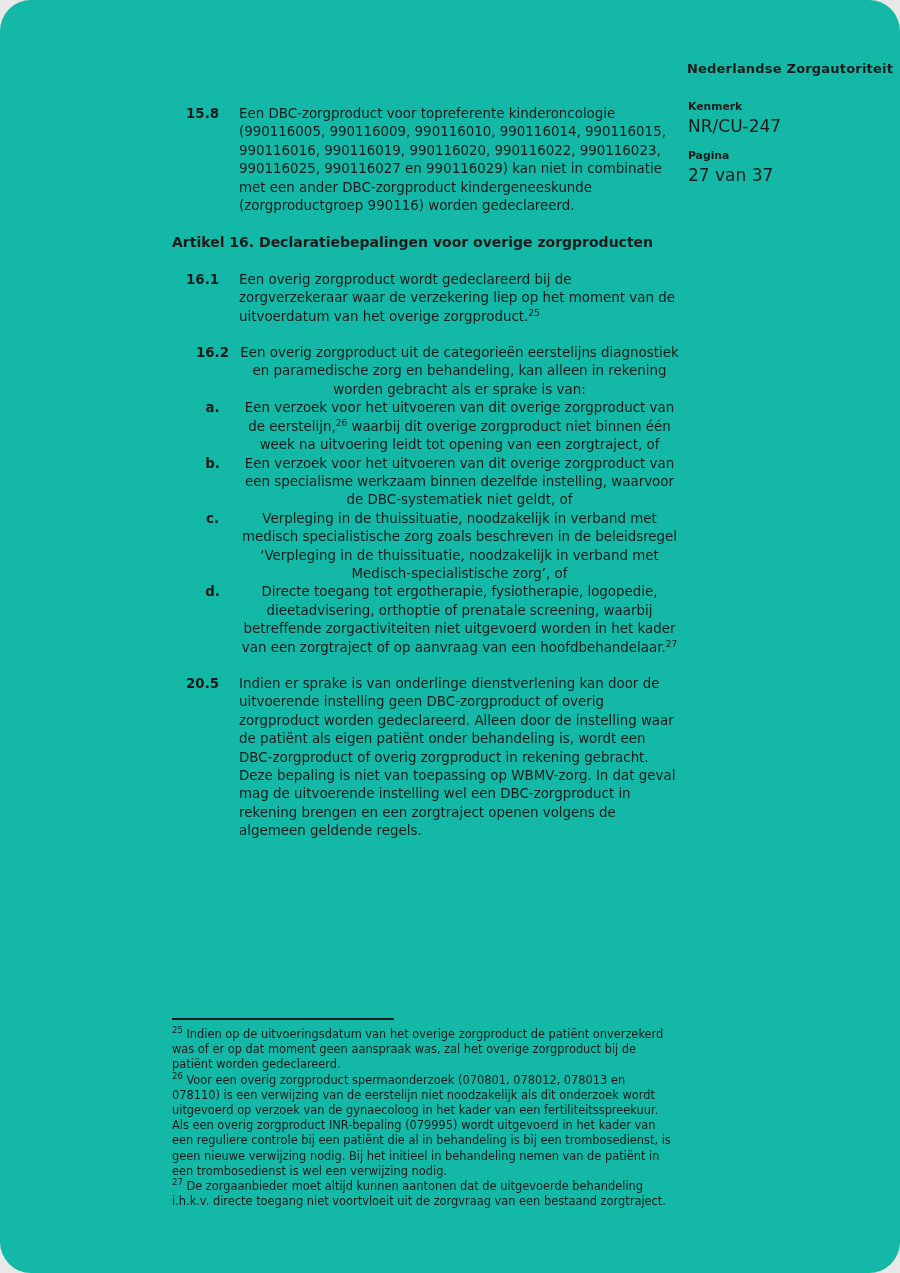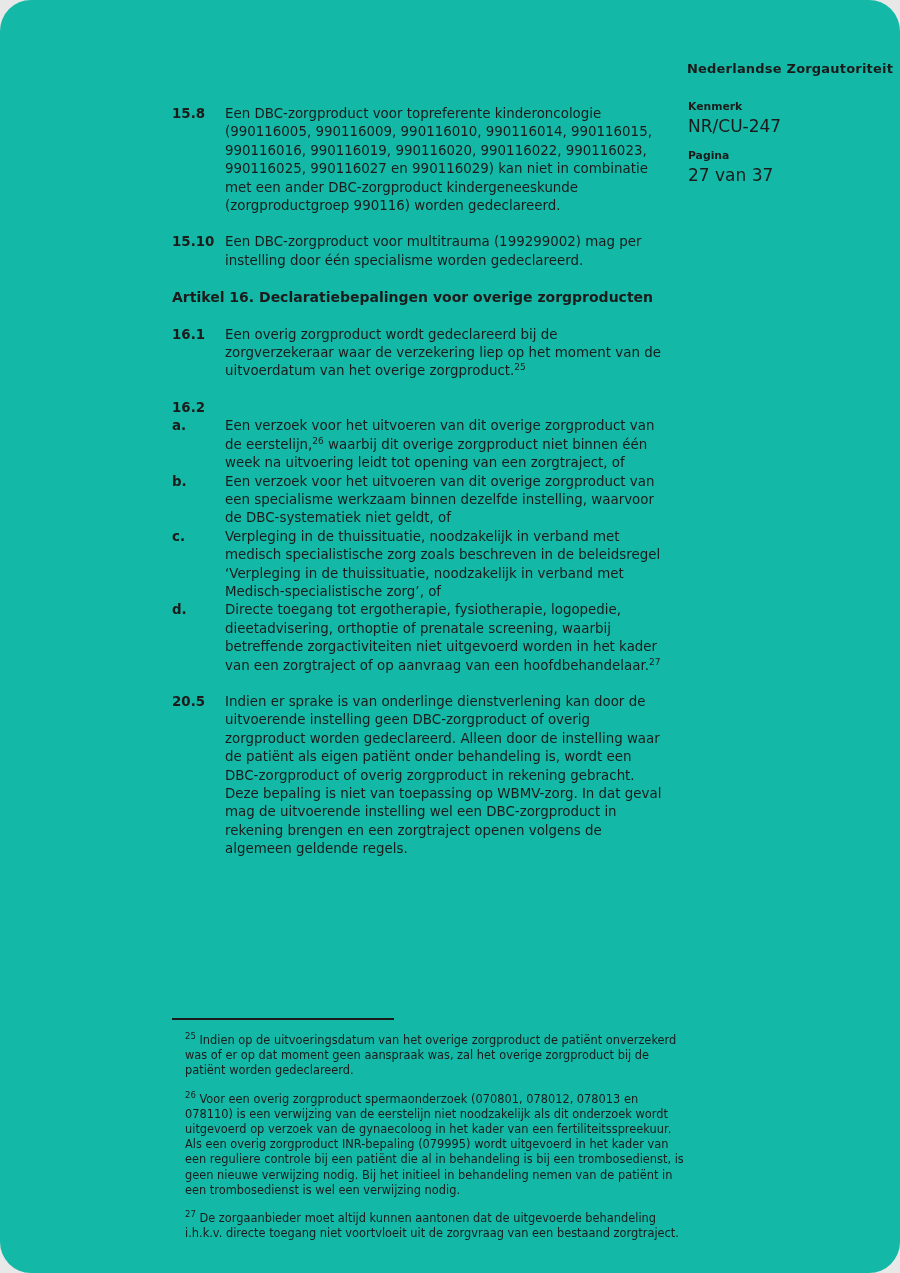--- a/index.html
+++ b/index.html
@@ -18,33 +18,33 @@
     font-size:13px; font-weight:bold; letter-spacing:0.2px;
     white-space:nowrap;
   }
   .meta { position:absolute; left:688px; top:100px; width:150px; }
   .meta-label { font-weight:bold; font-size:10.8px; margin-bottom:3px; }
   .meta-value { font-size:17px; margin-bottom:13px; white-space:nowrap; }
   .content {
     position:absolute; left:172px; top:105px; width:508px;
     font-size:13.4px; line-height:18.4px;
   }
-  .row { display:flex; margin:0 0 18px 0; }
+  .row { display:flex; margin:0 0 18px 14px; }
   .num { flex:0 0 53px; font-weight:bold; }
   .txt { flex:1; white-space:pre-line; }
   .heading { font-weight:bold; font-size:14px; margin:0 0 19px 0; }
-  .group .row { margin-bottom:0; }
+  .group .row { margin-bottom:0;text-align:center; }
   .group { margin-bottom:18px; }
   sup { font-size:9px; line-height:0; }
   .footnotes {
     position:absolute; left:172px; top:1012px; width:548px;
     font-size:11.4px; line-height:15.2px;
   }
   .fn-rule { width:222px; height:0; border-top:2px solid #1b1b1b; margin:6px 0 7px 0; }
-  .fn { white-space:pre-line; margin:13px; }
+  .fn { white-space:pre-line; margin:0; }
   .fn sup { font-size:8.5px; }
 </style>
 </head>
 <body>
 
 <div class="page">
 
   <div class="org">Nederlandse Zorgautoriteit</div>
 
   <div class="meta">
@@ -60,38 +60,36 @@
       <div class="num">15.8</div>
       <div class="txt">Een DBC-zorgproduct voor topreferente kinderoncologie
 (990116005, 990116009, 990116010, 990116014, 990116015,
 990116016, 990116019, 990116020, 990116022, 990116023,
 990116025, 990116027 en 990116029) kan niet in combinatie
 met een ander DBC-zorgproduct kindergeneeskunde
 (zorgproductgroep 990116) worden gedeclareerd.</div>
     </div>
 
 
-    <div class="row">
-      <div class="num">15.10</div>
-      <div class="txt">Een DBC-zorgproduct voor multitrauma (199299002) mag per
-instelling door één specialisme worden gedeclareerd.</div>
-    </div>
 
     <div class="heading">Artikel 16. Declaratiebepalingen voor overige zorgproducten</div>
 
     <div class="row">
       <div class="num">16.1</div>
       <div class="txt"><span>Een overig zorgproduct wordt gedeclareerd bij de
 zorgverzekeraar waar de verzekering liep op het moment van de
 uitvoerdatum van het overige zorgproduct.</span><sup>25</sup></div>
     </div>
 
     <div class="group">
       <div class="row">
         <div class="num">16.2</div>
+        <div class="txt">Een overig zorgproduct uit de categorieën eerstelijns diagnostiek
+en paramedische zorg en behandeling, kan alleen in rekening
+worden gebracht als er sprake is van:</div>
       </div>
       <div class="row">
         <div class="num">a.</div>
         <div class="txt"><span>Een verzoek voor het uitvoeren van dit overige zorgproduct van
 de eerstelijn,</span><sup>26</sup><span> waarbij dit overige zorgproduct niet binnen één
 week na uitvoering leidt tot opening van een zorgtraject, of</span></div>
       </div>
       <div class="row">
         <div class="num">b.</div>
         <div class="txt">Een verzoek voor het uitvoeren van dit overige zorgproduct van

